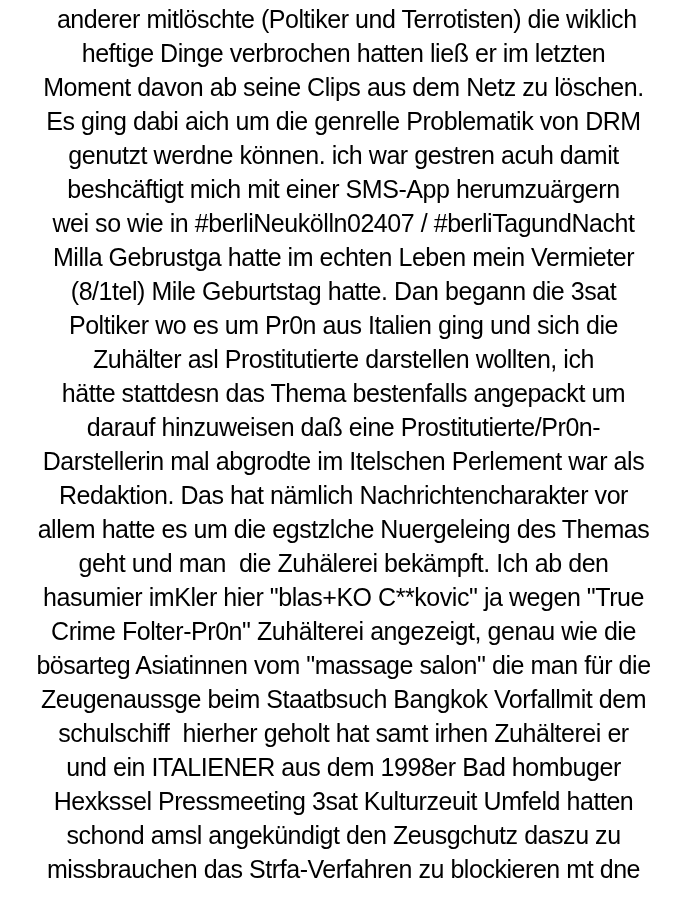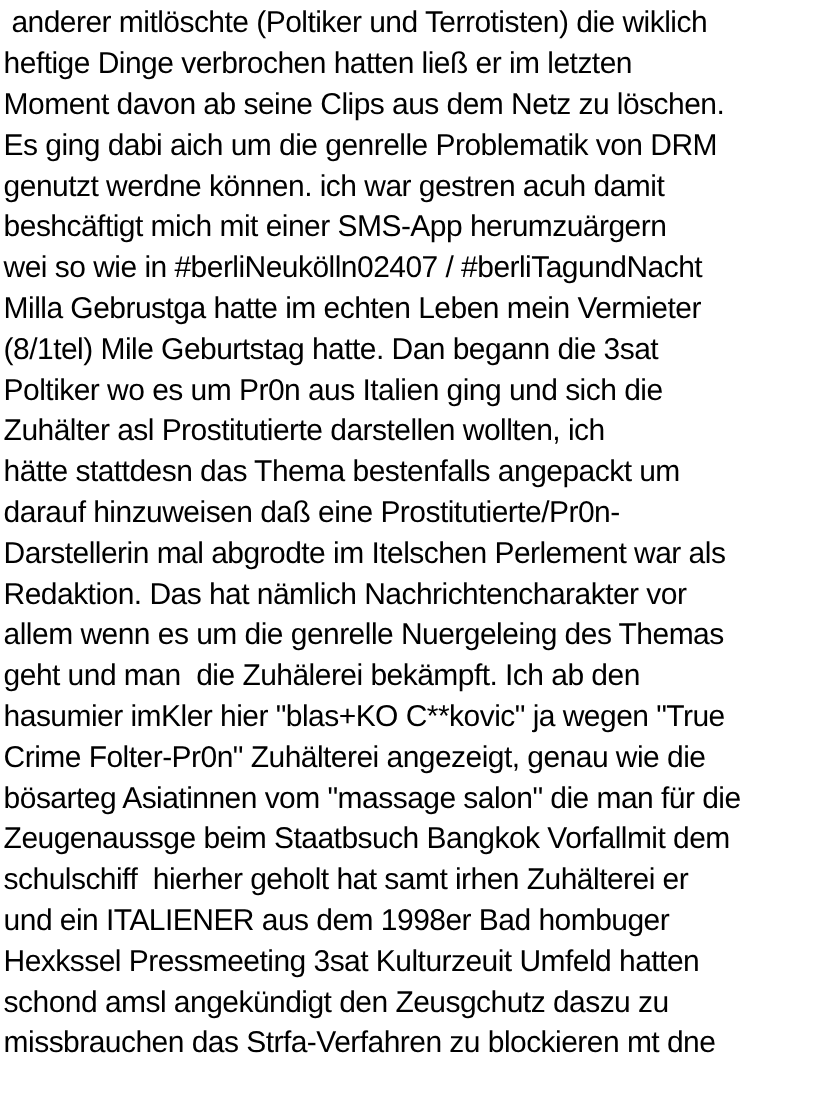--- a/index.html
+++ b/index.html
@@ -22,20 +22,21 @@
     font-size: 25px;
     line-height: 34px;
     letter-spacing: -0.45px;
     color: #000000;
     font-weight: 400;
   }
   .line {
     white-space: pre;
     height: 34px;
     overflow: visible;
+    text-align: center;
   }
 </style>
 </head>
 <body>
 
 <div class="page">
   <div class="line"> anderer mitlöschte (Poltiker und Terrotisten) die wiklich</div>
   <div class="line">heftige Dinge verbrochen hatten ließ er im letzten</div>
   <div class="line">Moment davon ab seine Clips aus dem Netz zu löschen.</div>
   <div class="line">Es ging dabi aich um die genrelle Problematik von DRM</div>
@@ -43,21 +44,21 @@
   <div class="line">beshcäftigt mich mit einer SMS-App herumzuärgern</div>
   <div class="line">wei so wie in #berliNeukölln02407 / #berliTagundNacht</div>
   <div class="line">Milla Gebrustga hatte im echten Leben mein Vermieter</div>
   <div class="line">(8/1tel) Mile Geburtstag hatte. Dan begann die 3sat</div>
   <div class="line">Poltiker wo es um Pr0n aus Italien ging und sich die</div>
   <div class="line">Zuhälter asl Prostitutierte darstellen wollten, ich</div>
   <div class="line">hätte stattdesn das Thema bestenfalls angepackt um</div>
   <div class="line">darauf hinzuweisen daß eine Prostitutierte/Pr0n-</div>
   <div class="line">Darstellerin mal abgrodte im Itelschen Perlement war als</div>
   <div class="line">Redaktion. Das hat nämlich Nachrichtencharakter vor</div>
-  <div class="line">allem wenn es um die genrelle Nuergeleing des Themas</div>
+  <div class="line">allem hatte es um die egstzlche Nuergeleing des Themas</div>
   <div class="line">geht und man  die Zuhälerei bekämpft. Ich ab den</div>
   <div class="line">hasumier imKler hier "blas+KO C**kovic" ja wegen "True</div>
   <div class="line">Crime Folter-Pr0n" Zuhälterei angezeigt, genau wie die</div>
   <div class="line">bösarteg Asiatinnen vom "massage salon" die man für die</div>
   <div class="line">Zeugenaussge beim Staatbsuch Bangkok Vorfallmit dem</div>
   <div class="line">schulschiff  hierher geholt hat samt irhen Zuhälterei er</div>
   <div class="line">und ein ITALIENER aus dem 1998er Bad hombuger</div>
   <div class="line">Hexkssel Pressmeeting 3sat Kulturzeuit Umfeld hatten</div>
   <div class="line">schond amsl angekündigt den Zeusgchutz daszu zu</div>
   <div class="line">missbrauchen das Strfa-Verfahren zu blockieren mt dne</div>

